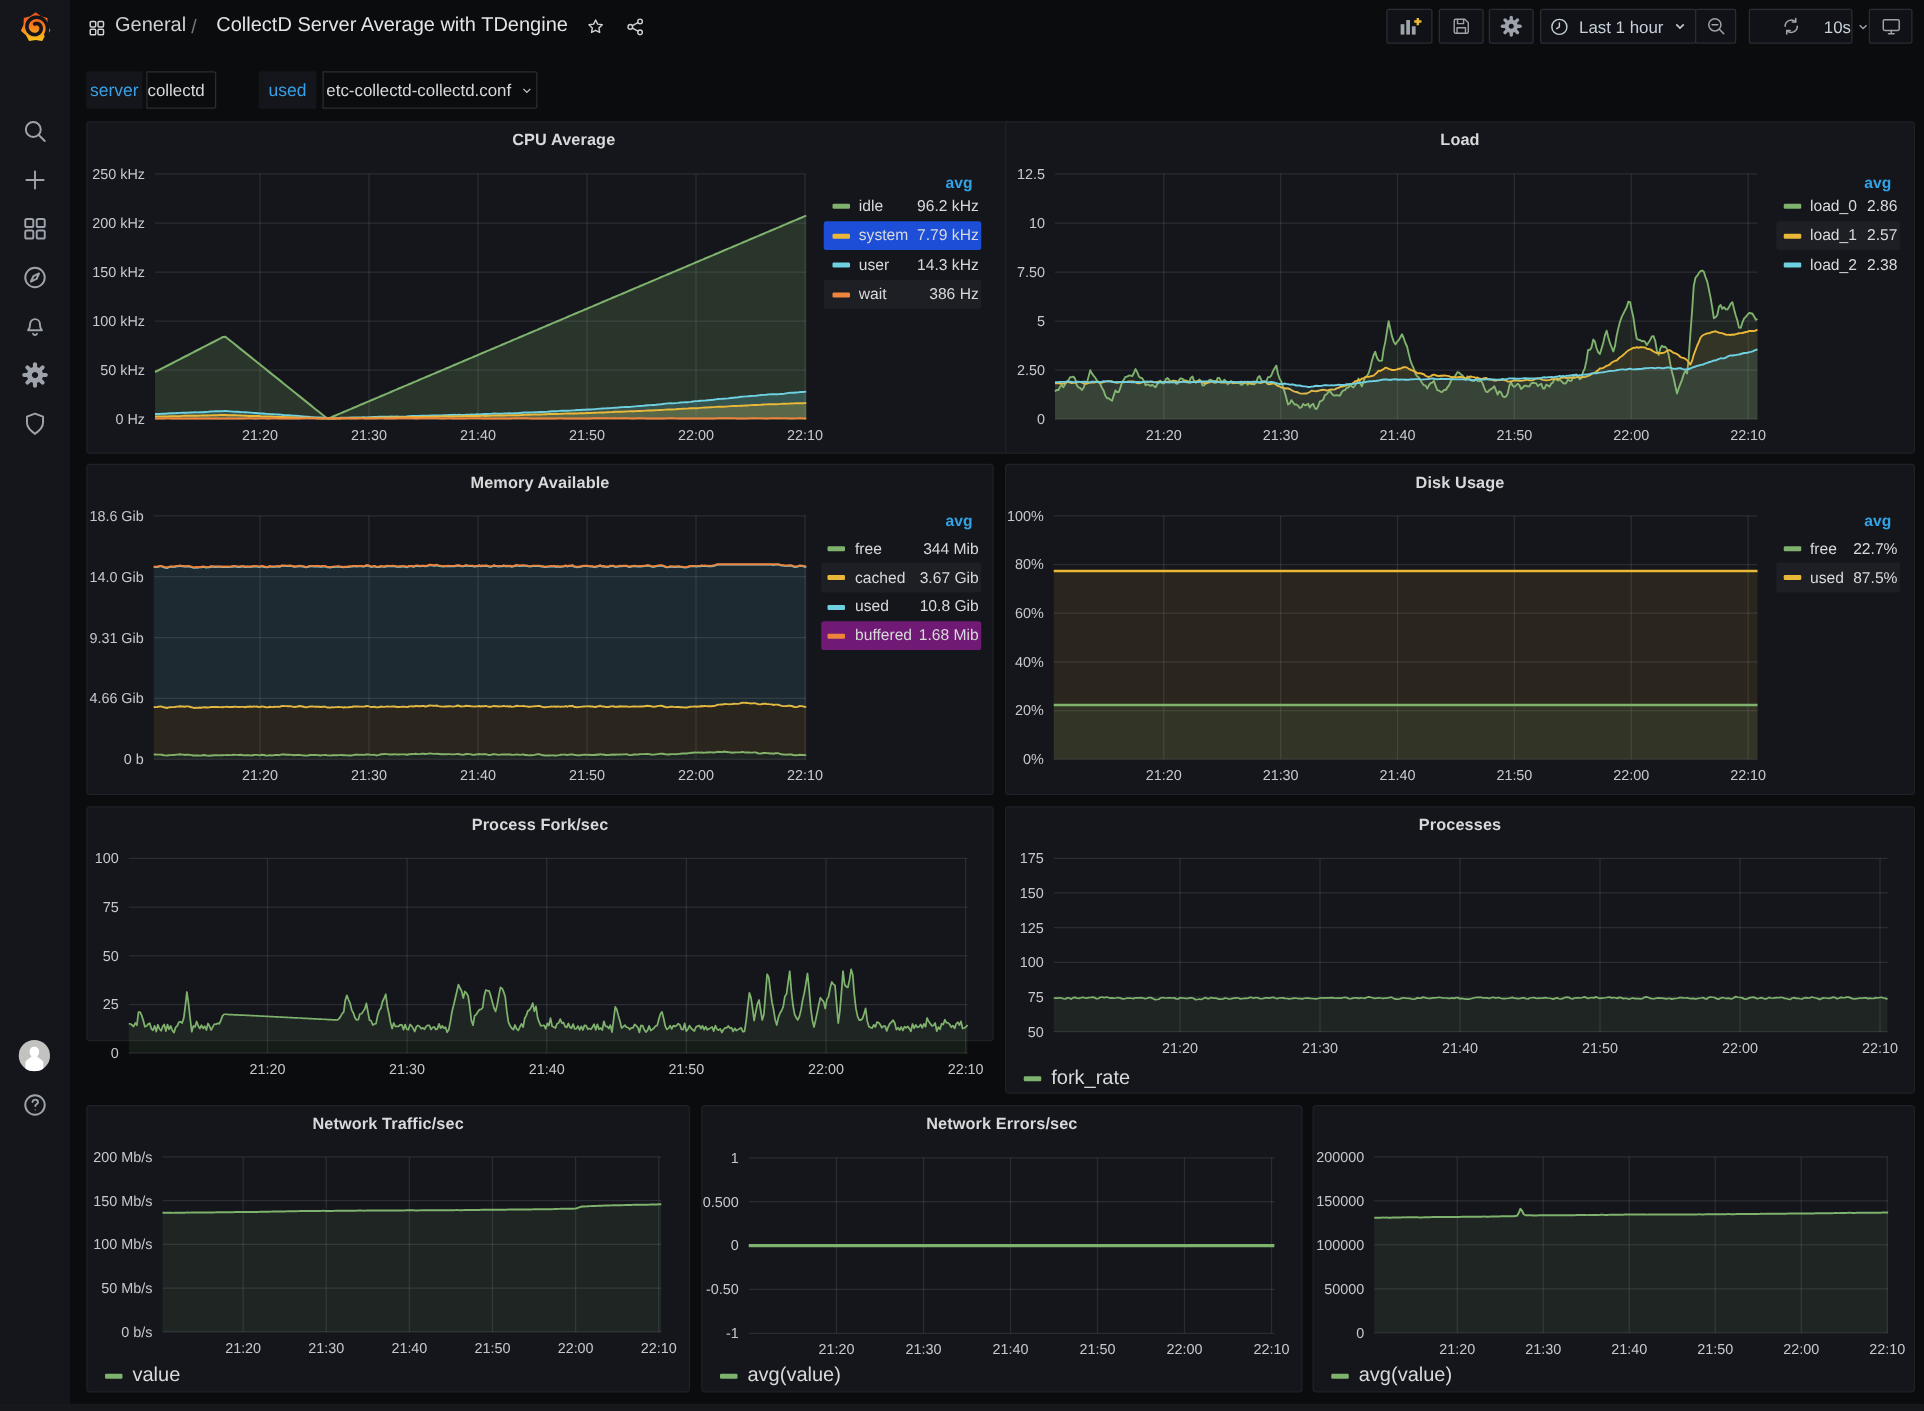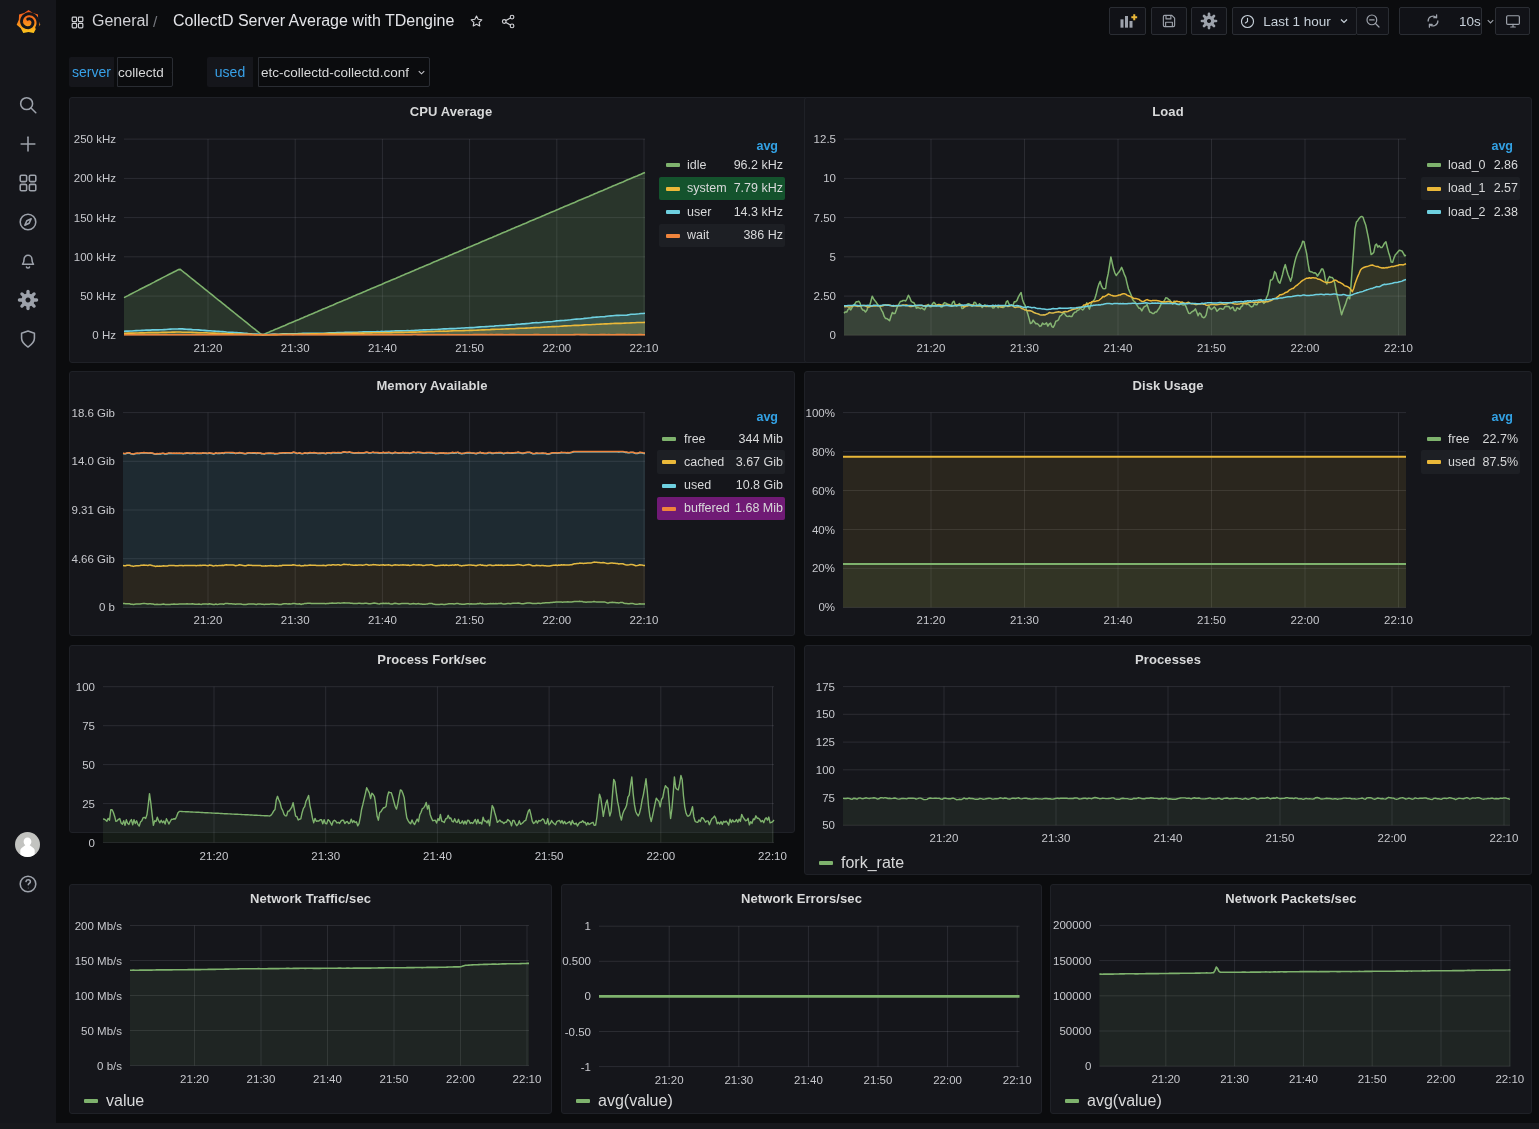--- a/index.html
+++ b/index.html
@@ -218,21 +218,21 @@
         <path d="M54.0,236.7L56.0,236.7L58.0,236.7L60.0,236.7L62.0,236.7L64.1,236.6L66.1,236.7L68.1,236.7L70.1,236.7L72.1,236.7L74.1,236.7L76.1,236.7L78.1,236.7L80.2,236.7L82.2,236.7L84.2,236.8L86.2,236.7L88.2,236.7L90.2,236.8L92.2,236.7L94.2,236.7L96.2,236.7L98.3,236.7L100.3,236.7L102.3,236.7L104.3,236.7L106.3,236.7L108.3,236.7L110.3,236.7L112.3,236.7L114.3,236.7L116.4,236.7L118.4,236.7L120.4,236.7L122.4,236.7L124.4,236.7L126.4,236.7L128.4,236.6L130.4,236.6L132.5,236.7L134.5,236.7L136.5,236.7L138.5,236.6L140.5,236.6L142.5,236.7L144.5,236.7L146.5,236.7L148.5,236.6L150.6,236.6L152.6,236.7L154.6,236.7L156.6,236.7L158.6,236.7L160.6,236.7L162.6,236.8L164.6,236.7L166.6,236.8L168.7,236.7L170.7,236.7L172.7,236.6L174.7,236.6L176.7,236.6L178.7,236.6L180.7,236.6L182.7,236.7L184.8,236.7L186.8,236.7L188.8,236.7L190.8,236.6L192.8,236.6L194.8,236.7L196.8,236.7L198.8,236.7L200.8,236.6L202.9,236.6L204.9,236.6L206.9,236.6L208.9,236.7L210.9,236.7L212.9,236.7L214.9,236.7L216.9,236.7L218.9,236.6L221.0,236.7L223.0,236.7L225.0,236.8L227.0,236.7L229.0,236.8L231.0,236.8L233.0,236.7L235.0,236.6L237.1,236.7L239.1,236.7L241.1,236.7L243.1,236.7L245.1,236.7L247.1,236.7L249.1,236.6L251.1,236.6L253.1,236.6L255.2,236.6L257.2,236.6L259.2,236.6L261.2,236.7L263.2,236.7L265.2,236.7L267.2,236.6L269.2,236.6L271.3,236.6L273.3,236.7L275.3,236.6L277.3,236.6L279.3,236.6L281.3,236.7L283.3,236.7L285.3,236.7L287.3,236.7L289.4,236.6L291.4,236.7L293.4,236.7L295.4,236.7L297.4,236.7L299.4,236.7L301.4,236.7L303.4,236.7L305.4,236.6L307.5,236.7L309.5,236.6L311.5,236.7L313.5,236.6L315.5,236.7L317.5,236.7L319.5,236.7L321.5,236.7L323.6,236.7L325.6,236.7L327.6,236.7L329.6,236.7L331.6,236.7L333.6,236.7L335.6,236.7L337.6,236.7L339.6,236.7L341.7,236.6L343.7,236.5L345.7,236.5L347.7,236.6L349.7,236.6L351.7,236.6L353.7,236.7L355.7,236.7L357.7,236.7L359.8,236.7L361.8,236.7L363.8,236.8L365.8,236.7L367.8,236.7L369.8,236.7L371.8,236.7L373.8,236.7L375.9,236.7L377.9,236.6L379.9,236.7L381.9,236.7L383.9,236.7L385.9,236.7L387.9,236.7L389.9,236.7L391.9,236.7L394.0,236.7L396.0,236.7L398.0,236.7L400.0,236.7L402.0,236.8L404.0,236.6L406.0,236.6L408.0,236.6L410.1,236.6L412.1,236.6L414.1,236.6L416.1,236.6L418.1,236.7L420.1,236.6L422.1,236.6L424.1,236.7L426.1,236.6L428.2,236.6L430.2,236.5L432.2,236.6L434.2,236.7L436.2,236.7L438.2,236.7L440.2,236.6L442.2,236.6L444.2,236.6L446.3,236.7L448.3,236.7L450.3,236.7L452.3,236.7L454.3,236.7L456.3,236.7L458.3,236.8L460.3,236.7L462.4,236.7L464.4,236.6L466.4,236.6L468.4,236.6L470.4,236.7L472.4,236.8L474.4,236.8L476.4,236.8L478.4,236.7L480.5,236.7L482.5,236.7L484.5,236.8L486.5,236.7L488.5,236.7L490.5,236.7L492.5,236.7L494.5,236.7L496.5,236.7L498.6,236.8L500.6,236.7L502.6,236.7L504.6,236.6L506.6,236.5L508.6,236.5L510.6,236.6L512.6,236.6L514.7,236.6L516.7,236.6L518.7,236.7L520.7,236.7L522.7,236.7L524.7,236.7L526.7,236.7L528.7,236.7L530.7,236.6L532.8,236.6L534.8,236.6L536.8,236.7L538.8,236.6L540.8,236.7L542.8,236.7L544.8,236.7L546.8,236.6L548.8,236.6L550.9,236.6L552.9,236.6L554.9,236.6L556.9,236.7L558.9,236.6L560.9,236.7L562.9,236.7L564.9,236.8L567.0,236.7L569.0,236.6L571.0,236.6L573.0,236.7L575.0,236.7" fill="none" stroke="#EF843C" stroke-width="1.6" stroke-linejoin="round"></path>
       </g>
     </svg>
     <div style="position:absolute;left:0;top:0">
       <div class="lhead" style="position:absolute;left:589px;top:41px;width:126px;">avg</div>
       <div class="lrow" style="left:589px;top:55px;width:126px;">
         <span class="sw" style="left:7px;background:#7EB26D"></span>
         <span class="ln" style="left:28px">idle</span>
         <span class="lv">96.2 kHz</span>
       </div>
-      <div class="lrow" style="left:589px;top:78.6px;width:126px;background:#14532d;">
+      <div class="lrow" style="left:589px;top:78.6px;width:126px;background:#1d4ed8;">
         <span class="sw" style="left:7px;background:#EAB839"></span>
         <span class="ln" style="left:28px">system</span>
         <span class="lv">7.79 kHz</span>
       </div>
       <div class="lrow" style="left:589px;top:102.19999999999999px;width:126px;">
         <span class="sw" style="left:7px;background:#6ED0E0"></span>
         <span class="ln" style="left:28px">user</span>
         <span class="lv">14.3 kHz</span>
       </div>
       <div class="lrow" style="left:589px;top:125.80000000000001px;width:126px;background:#1d1f24;">
@@ -547,21 +547,20 @@
       <clipPath id="c561_884">
         <rect x="36.0" y="29.2" width="422.5" height="153.4"></rect>
       </clipPath>
       <g clip-path="url(#c561_884)">
         <path d="M37.0,111.4L59.1,111.4L81.3,111.4L103.4,111.4L125.5,111.4L147.7,111.4L169.8,111.4L191.9,111.4L214.1,111.4L236.2,111.4L258.3,111.4L280.4,111.4L302.6,111.4L324.7,111.4L346.8,111.4L369.0,111.4L391.1,111.4L413.2,111.4L435.4,111.4L457.5,111.4" fill="none" stroke="#7EB26D" stroke-width="2.6" stroke-linejoin="round"></path>
       </g>
     </svg>
     <div class="blegend" style="left:14px;top:207px"><span class="sw2" style="background:#7EB26D"></span>avg(value)</div>
   </div>
 <div class="panel" style="left:1050px;top:884px;width:482px;height:230px">
-    <div class="ptitle">Network Packets/sec</div>
     <svg width="482" height="230" style="position:absolute;left:0;top:0">
       <line x1="48.4" y1="181.2" x2="459.5" y2="181.2" stroke="rgba(204,204,220,0.12)" stroke-width="1"></line>
       <line x1="48.4" y1="146.0" x2="459.5" y2="146.0" stroke="rgba(204,204,220,0.12)" stroke-width="1"></line>
       <line x1="48.4" y1="110.8" x2="459.5" y2="110.8" stroke="rgba(204,204,220,0.12)" stroke-width="1"></line>
       <line x1="48.4" y1="75.6" x2="459.5" y2="75.6" stroke="rgba(204,204,220,0.12)" stroke-width="1"></line>
       <line x1="48.4" y1="40.4" x2="459.5" y2="40.4" stroke="rgba(204,204,220,0.12)" stroke-width="1"></line>
       <line x1="114.8" y1="40.4" x2="114.8" y2="181.2" stroke="rgba(204,204,220,0.12)" stroke-width="1"></line>
       <line x1="183.6" y1="40.4" x2="183.6" y2="181.2" stroke="rgba(204,204,220,0.12)" stroke-width="1"></line>
       <line x1="252.4" y1="40.4" x2="252.4" y2="181.2" stroke="rgba(204,204,220,0.12)" stroke-width="1"></line>
       <line x1="321.2" y1="40.4" x2="321.2" y2="181.2" stroke="rgba(204,204,220,0.12)" stroke-width="1"></line>

